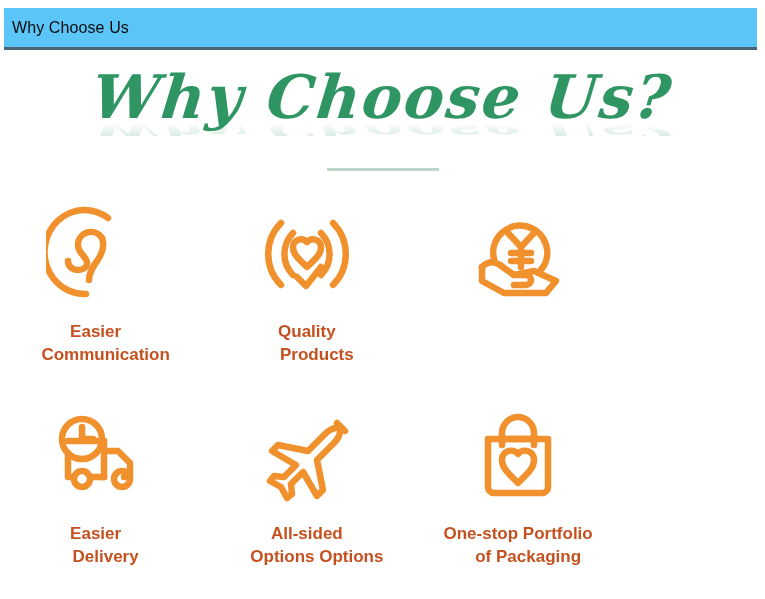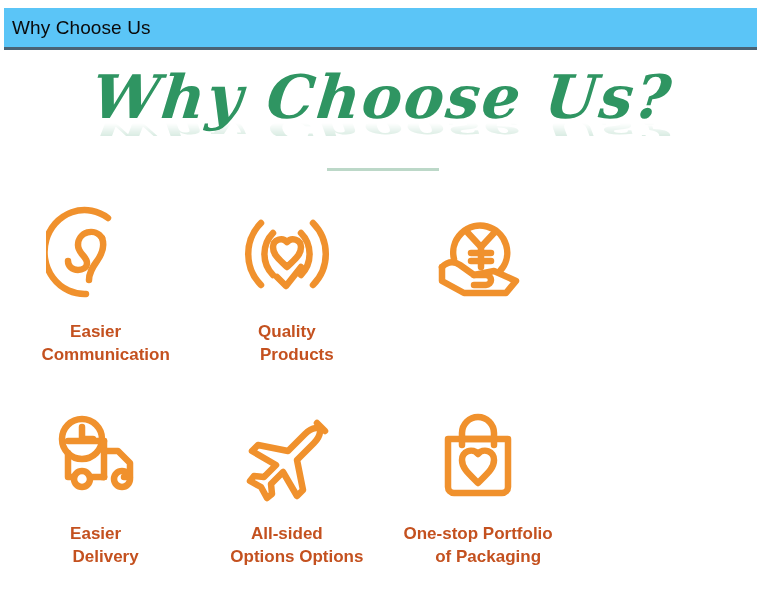--- a/index.html
+++ b/index.html
@@ -34,21 +34,21 @@
     top: 8px;
     width: 753px;
     height: 42px;
     background: #5bc5f7;
     border-bottom: 3px solid #4a6375;
     box-sizing: border-box;
     display: flex;
     align-items: center;
   }
   .titlebar-text {
-    font-size: 19px;
+    font-size: 16px;
     color: #0a0a0a;
     padding-left: 8px;
     letter-spacing: 0.1px;
     white-space: nowrap;
     font-family: "Liberation Sans", sans-serif;
   }
 
   
   .hero {
     position: absolute;
@@ -103,20 +103,21 @@
     left: 0;
     top: 196px;
     width: 765px;
     display: flex;
     flex-direction: column;
   }
   .grid-row {
     display: flex;
     width: 765px;
     height: 202px;
+    gap: 20px;
   }
   .cell {
     width: 191.25px;
     display: flex;
     flex-direction: column;
     align-items: center;
   }
   .cell-icon {
     height: 118px;
     display: flex;

